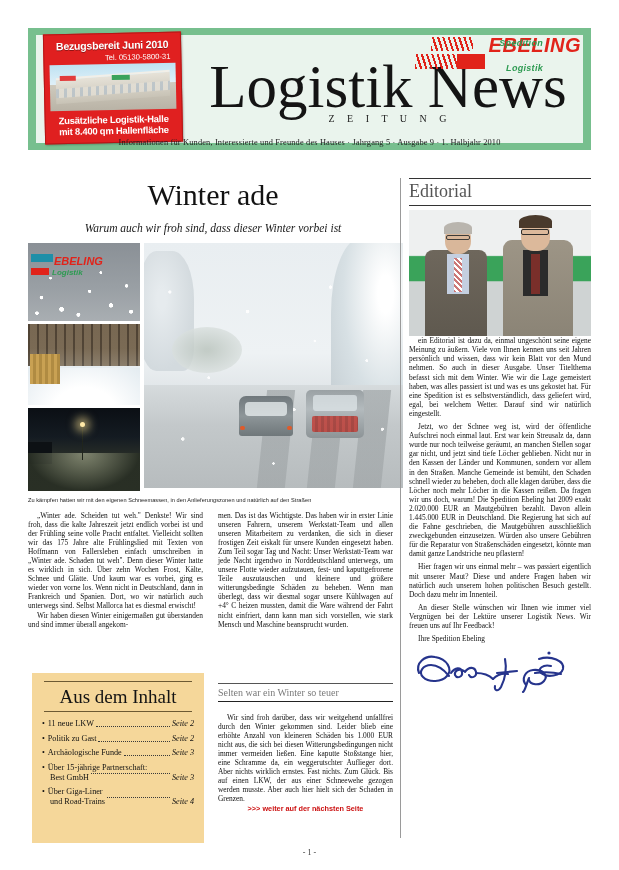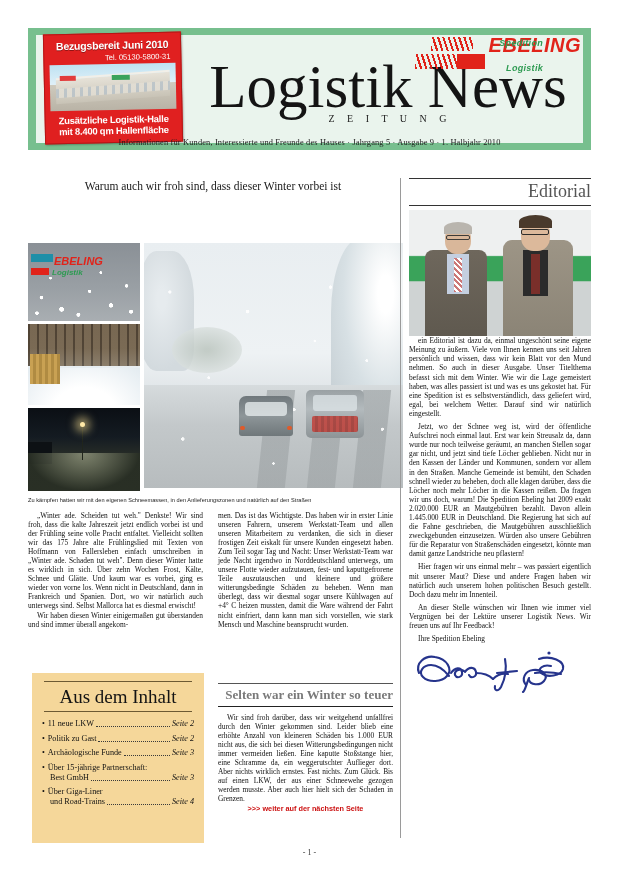--- a/index.html
+++ b/index.html
@@ -129,21 +129,22 @@
   }
 
   
   .headline-area { position: absolute; left: 28px; top: 178px; width: 370px; text-align: center; }
   .headline {
     font-family: "Liberation Serif", serif; font-size: 30px; color: #121212;
     line-height: 34px;
   }
   .subhead {
     font-family: "Liberation Serif", serif; font-size: 11.5px; color: #181818;
-    margin-top: 2px;
+    margin-top: 10px;
+    font-style: italic;
   }
 
   
   .photos { position: absolute; left: 28px; top: 243px; width: 375px; height: 248px; }
   .ph-left { position: absolute; left: 0; top: 0; width: 112px; }
   .ph1 {
     width: 112px; height: 78px; position: relative; overflow: hidden;
     background: linear-gradient(to bottom, #8a9096 0%, #9aa0a5 60%, #a9aeb2 100%);
   }
   .ph1 .snowdots {
@@ -316,46 +317,46 @@
     display: flex; align-items: flex-end; font-size: 8.2px; color: #121212;
     margin-bottom: 4.5px; line-height: 10px;
   }
   .toc-bullet { margin-right: 3px; font-size: 8px; line-height: 10px; }
   .toc-lbl { white-space: nowrap; }
   .toc-dots {
     flex: 1; border-bottom: 1.1px dotted #3a3a3a; margin: 0 2px 2px 2px; min-width: 6px;
   }
   .toc-pg { font-style: italic; white-space: nowrap; }
   .toc-item.two { flex-wrap: wrap; }
-  .toc-item .l2 { width: 100%; display: flex; align-items: flex-end; padding-left: 8px; }
+  .toc-item .l2 { width: 100%; display: flex; align-items: flex-start; padding-left: 8px; }
 
   
   .mid-head-wrap { position: absolute; left: 218px; top: 683px; width: 175px; }
   .mid-rule { height: 1.1px; background: #555; }
   .mid-head {
-    font-family: "Liberation Serif", serif; font-size: 13px; color: #7a7a7a;
-    text-align: right; padding: 3px 0 3px; font-weight: bold;
+    font-family: "Liberation Serif", serif; font-size: 10px; color: #7a7a7a;
+    text-align: left; padding: 3px 0 3px;
   }
   .mid-rule2 { height: 1.1px; background: #222; }
   .col-c { left: 218px; top: 713px; width: 175px; }
   .cont-link {
     font-family: "Liberation Sans", sans-serif; font-size: 7.3px; font-weight: bold;
     color: #cc1111; text-align: center; margin-top: 1px;
   }
 
   
   .edit-divider {
     position: absolute; left: 400px; top: 178px; width: 1px; height: 660px;
     background: #9a9a9a;
   }
   .edit { position: absolute; left: 409px; top: 178px; width: 182px; }
   .edit-rule-top { height: 1.1px; background: #333; }
   .edit-title {
     font-family: "Liberation Serif", serif; font-size: 18px; color: #555;
-    text-align: right; padding: 2px 0 3px;
+    text-align: left; padding: 2px 0 3px;
   }
   .edit-rule-bot { height: 1.1px; background: #333; }
   .edit-photo {
     margin-top: 4px; width: 182px; height: 126px; position: relative; overflow: hidden;
     background: linear-gradient(to bottom, #eef0f0 0%, #eef0f0 36%, #3aa35a 37%, #3aa35a 56%, #cfd3d3 57%, #cfd3d3 100%);
   }
   .ep-man { position: absolute; bottom: 0; }
   .ep-m1 { left: 16px; width: 62px; height: 86px;
     background: linear-gradient(to bottom, #6e675c 0%, #5f594f 100%); border-radius: 8px 8px 0 0; }
   .ep-m2 { left: 94px; width: 70px; height: 96px;
@@ -435,20 +436,21 @@
         <div class="logo-main">EBELING</div>
         <div class="logo-sub1">Spedition</div>
         <div class="logo-sub2">Logistik</div>
       </div>
 
       <div class="mast-footline">Informationen für Kunden, Interessierte und Freunde des Hauses  ·  Jahrgang 5  ·  Ausgabe 9  ·  1. Halbjahr 2010</div>
     </div>
   </div>
 
   <div class="headline-area">
+    <div class="headline">Winter ade</div>
     <div class="subhead">Warum auch wir froh sind, dass dieser Winter vorbei ist</div>
   </div>
 
   <div class="photos">
     <div class="ph-left">
       <div class="ph1">
         <div class="sign-tl"></div>
         <div class="sign-rd"></div>
         <div class="sign-eb">EBELING</div>
         <div class="sign-lg">Logistik</div>

